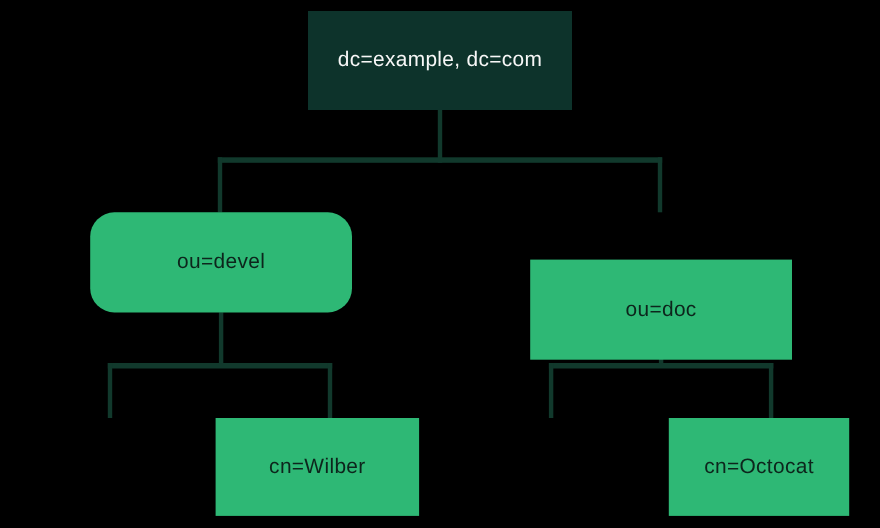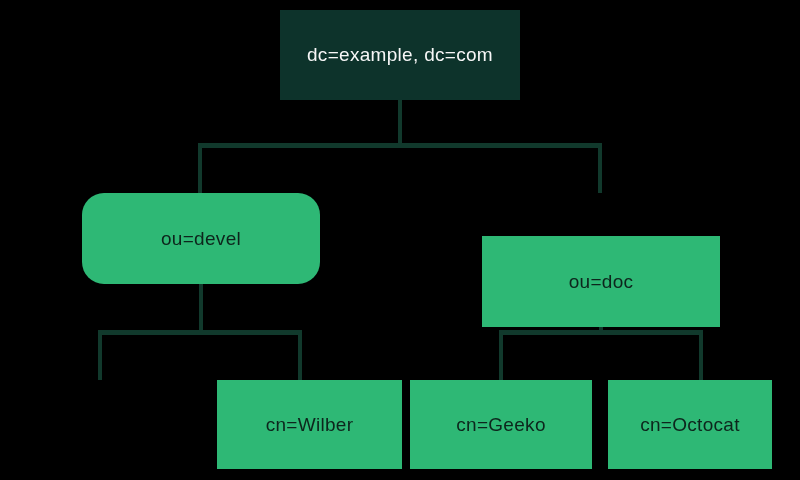--- a/index.html
+++ b/index.html
@@ -36,21 +36,21 @@
   .line {
     position: absolute;
     background: #11392c;
   }
 
   
   #node-root    { left: 280px; top: 10px;  width: 240px; height: 90px; }
   #node-devel   { left: 82px;  top: 193px; width: 238px; height: 91px; border-radius: 22px; }
   #node-doc     { left: 482px; top: 193px; width: 238px; height: 91px; margin-top: 43px; }
   #node-tux     { left: 9px;   top: 380px; width: 183px; height: 89px; }
-  #node-wilber  { left: 217px; top: 380px; width: 185px; height: 89px; }
+  #node-wilber  { left: 196px; top: 380px; width: 185px; height: 89px; }
   #node-geeko   { left: 410px; top: 380px; width: 182px; height: 89px; }
   #node-octocat { left: 608px; top: 380px; width: 164px; height: 89px; }
 
   
   #c-root-stem   { left: 398px; top: 100px; width: 4px;   height: 48px; }
   #c-root-bar    { left: 198px; top: 143px; width: 404px; height: 5px;  }
   #c-root-left   { left: 198px; top: 143px; width: 4px;   height: 50px; }
   #c-root-right  { left: 598px; top: 143px; width: 4px;   height: 50px; }
 
   
@@ -95,21 +95,18 @@
 
   <div class="node node-green" id="node-doc">
     <span>ou=doc</span>
   </div>
 
 
   <div class="node node-green" id="node-wilber">
     <span>cn=Wilber</span>
   </div>
 
-  <div class="node node-green" id="node-geeko">
-    <span>cn=Geeko</span>
-  </div>
 
   <div class="node node-green" id="node-octocat">
     <span>cn=Octocat</span>
   </div>
 
 </div>
 
 </body></html>

